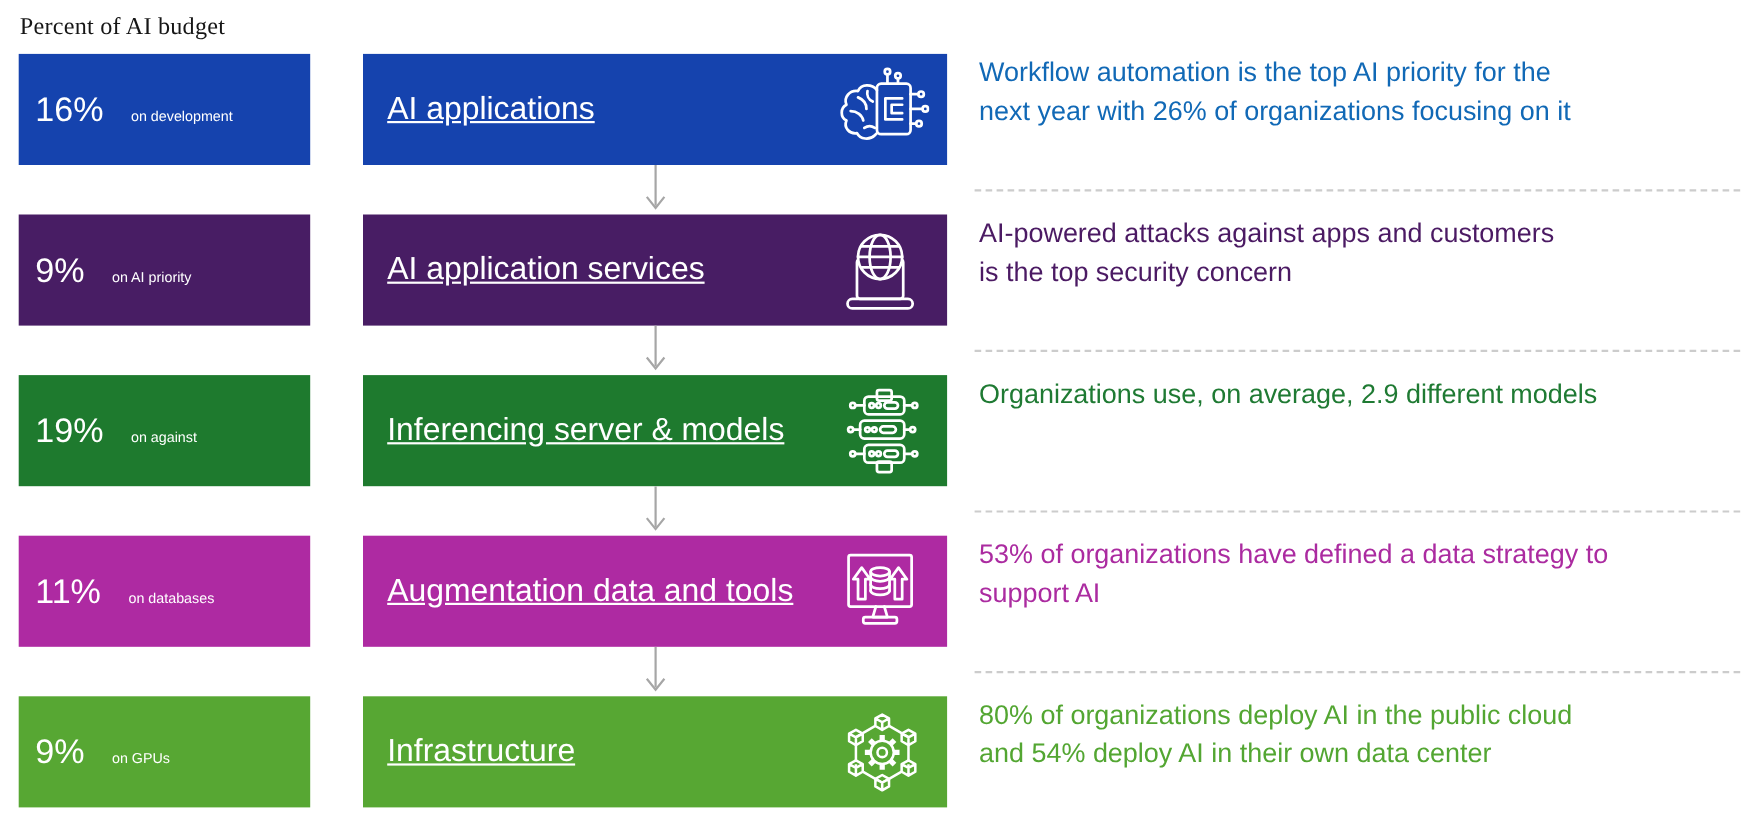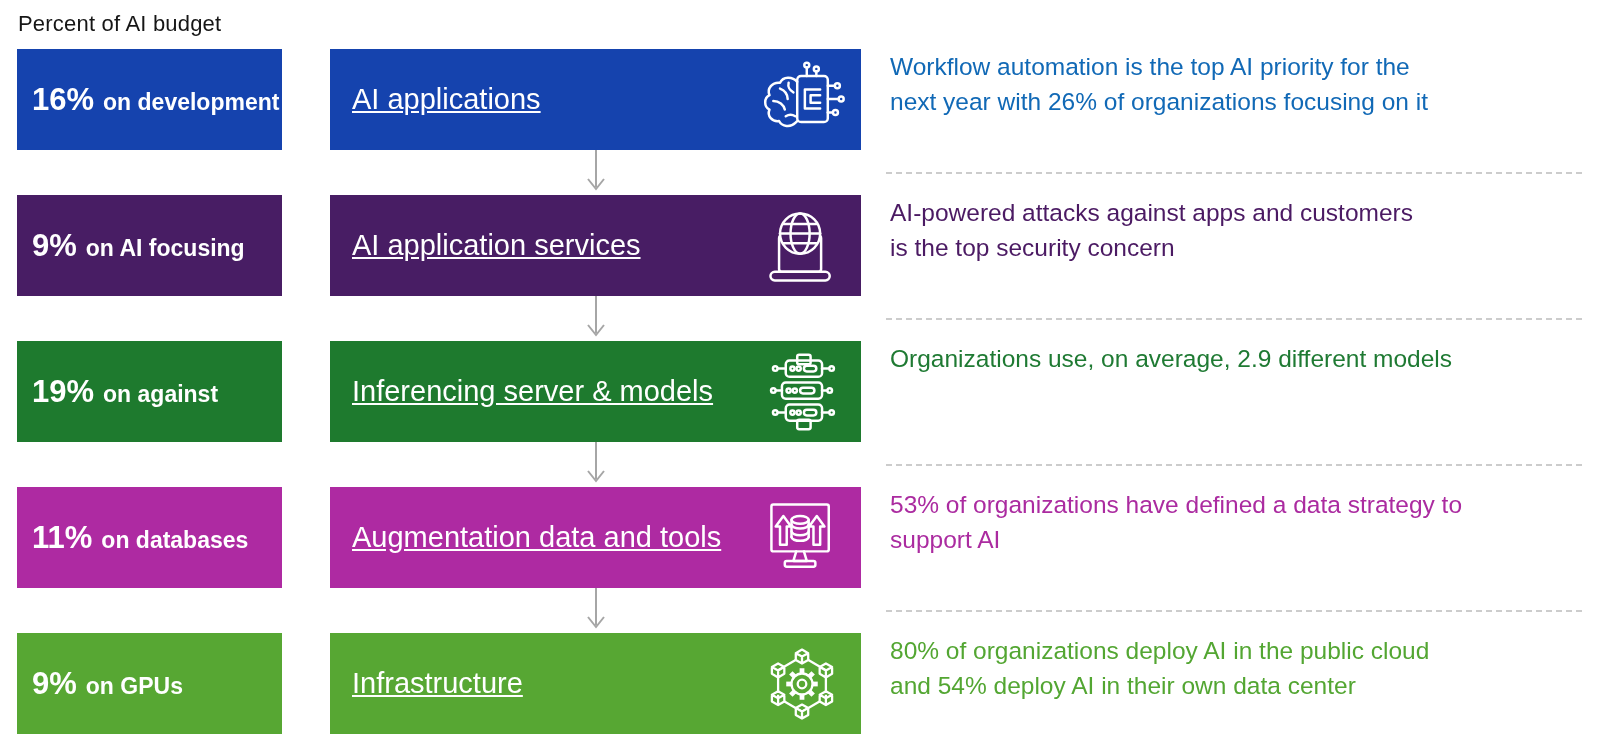--- a/index.html
+++ b/index.html
@@ -3,39 +3,39 @@
 <meta charset="utf-8">
 <style>
   html, body { margin:0; padding:0; background:#ffffff; }
   .canvas {
     position:relative; width:1600px; height:745px; overflow:hidden;
     font-family:"Liberation Sans", sans-serif;
     background:#ffffff;
   }
   .page-title {
     position:absolute; left:18px; top:11px;
-    font-size:22px; color:#161616; letter-spacing:0.2px;
+    font-size:22px; color:#161616; letter-spacing:0.2px;font-family:Liberation Serif, serif;
   }
   .rows {
     position:absolute; left:17px; top:49px; width:1583px;
     display:flex; flex-direction:column; gap:45px;
   }
   .row {
     display:grid; grid-template-columns:265px 48px 531px 1fr;
     height:101px;
   }
   .budget-box {
     background:var(--box-color);
     display:flex; align-items:center;
     padding-left:15px; box-sizing:border-box;
     color:#ffffff;
   }
-  .pct-line { display:flex; align-items:baseline; gap:9px;font-weight:bold; }
+  .pct-line { display:flex; align-items:baseline; gap:25px; }
   .pct { font-size:31px; }
-  .pct-label { font-size:23px; }
+  .pct-label { font-size:13px; }
   .spacer-cell { }
   .stage-box {
     position:relative;
     background:var(--box-color);
     display:flex; align-items:center; justify-content:space-between;
     padding:0 16px 0 22px; box-sizing:border-box;
     color:#ffffff;
   }
   .stage-label { font-size:29px;text-decoration:underline; }
   .stage-icon { flex:0 0 auto; }
@@ -115,21 +115,21 @@
         <div class="note">Workflow automation is the top AI priority for the
 next year with 26% of organizations focusing on it</div>
         <div class="separator"></div>
       </div>
     </div>
 
     <div class="row" style="--box-color: #481d64; --note-color: #4b1a63;">
       <div class="budget-box">
         <div class="pct-line">
           <span class="pct">9%</span>
-          <span class="pct-label">on AI focusing</span>
+          <span class="pct-label">on AI priority</span>
         </div>
       </div>
       <div class="spacer-cell"></div>
       <div class="stage-box">
         <span class="stage-label">AI application services</span>
         <span class="stage-icon">
           <svg class="icon-svg" width="86" height="86" viewBox="0 0 90 90">
             <g stroke="#fff" stroke-width="2.6" fill="none" stroke-linecap="round" stroke-linejoin="round">
               <rect x="21" y="34" width="44" height="38" rx="3"></rect>
               <rect x="12" y="72" width="62" height="9" rx="4.5"></rect>

